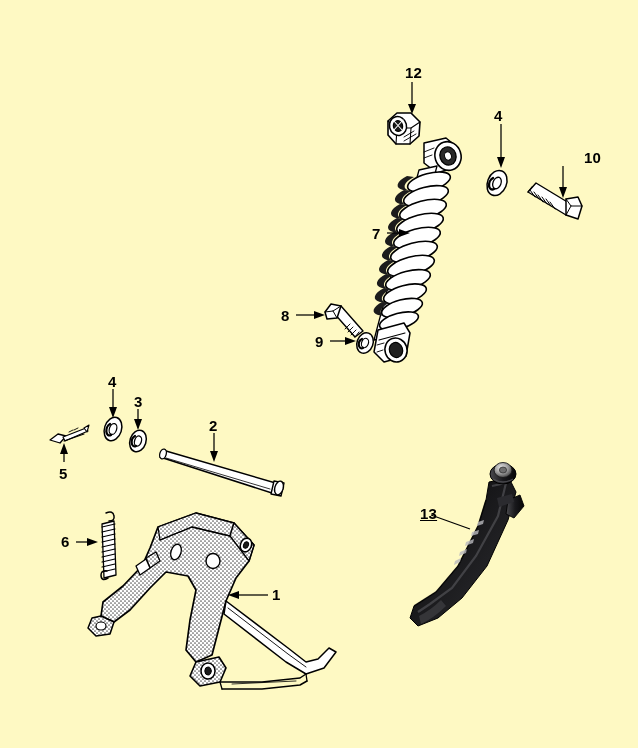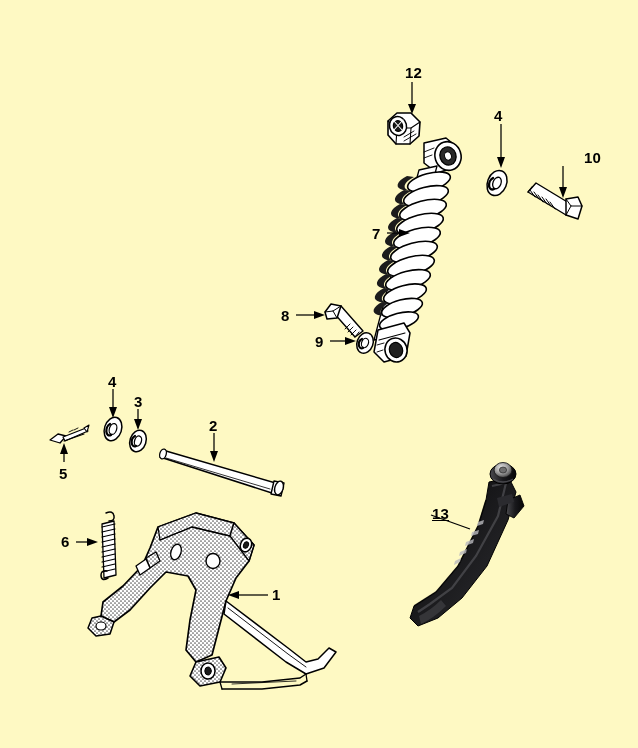--- a/index.html
+++ b/index.html
@@ -299,17 +299,17 @@
   <div class="callout" style="left:405px; top:65px;">12</div>
   <div class="callout" style="left:494px; top:108px;">4</div>
   <div class="callout" style="left:584px; top:150px;">10</div>
   <div class="callout" style="left:372px; top:226px;">7</div>
   <div class="callout" style="left:281px; top:308px;">8</div>
   <div class="callout" style="left:315px; top:334px;">9</div>
   <div class="callout" style="left:108px; top:374px;">4</div>
   <div class="callout" style="left:134px; top:394px;">3</div>
   <div class="callout" style="left:209px; top:418px;">2</div>
   <div class="callout" style="left:59px; top:466px;">5</div>
-  <div class="callout" style="left:432px; top:506px;text-decoration:underline;">13</div>
+  <div class="callout" style="left:420px; top:506px;text-decoration:underline;">13</div>
   <div class="callout" style="left:61px; top:534px;">6</div>
   <div class="callout" style="left:272px; top:587px;">1</div>
 
 </div>
 
 </body></html>

